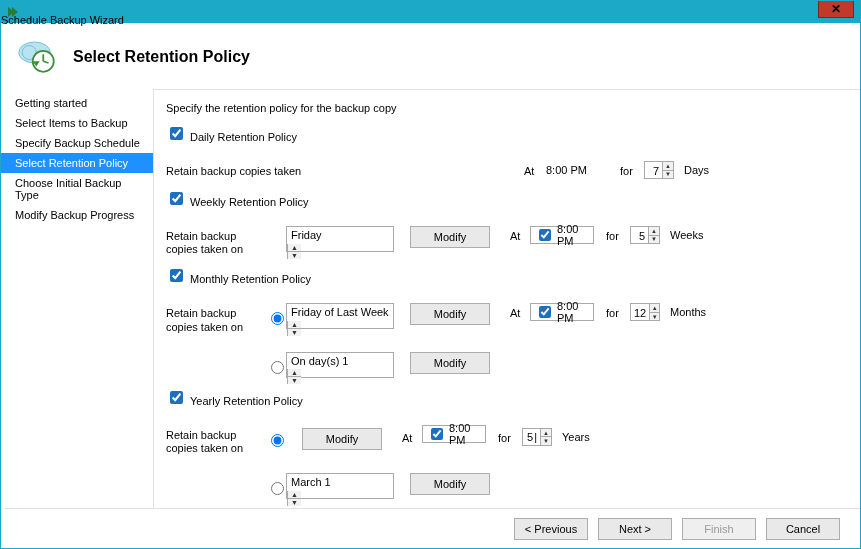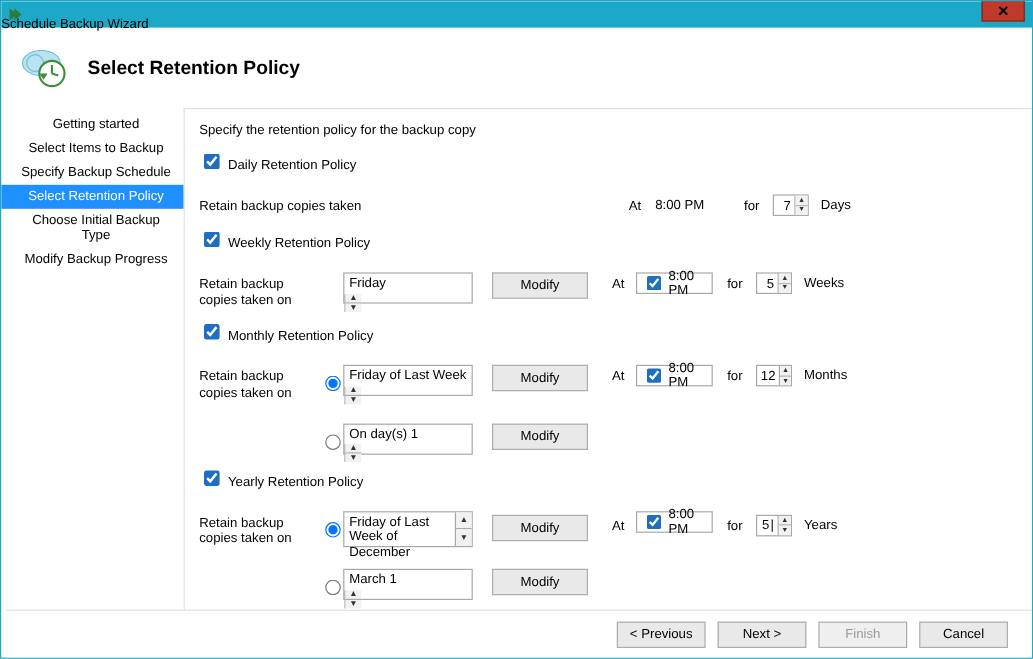--- a/index.html
+++ b/index.html
@@ -38,21 +38,21 @@
   .clock-icon svg { width: 42px; height: 42px; }
   .header-title { font-size: 16px; font-weight: 600; margin-left: 14px; }
   .content {
     display: flex; height: calc(100% - 22px - 66px - 40px);
     border-top: 0px;
   }
   .sidebar {
     width: 152px; padding-top: 4px;
   }
   .side-item {
-    padding: 4px 8px 4px 14px; font-size: 11px; color: #000; cursor: pointer; text-align: center;
+    padding: 4px 8px 4px 14px; font-size: 11px; color: #000; cursor: pointer;
   }
   .side-item.active { background: #1e90ff; color: #fff; }
   .main {
     flex: 1; border-left: 1px solid #e0e0e0; border-top: 1px solid #e0e0e0;
     padding: 12px 12px 8px 12px; position: relative;
     overflow: hidden;
   }
   .instr { margin-bottom: 10px; }
   .sect-check { margin: 6px 0 4px 0; display:flex; align-items:flex-end; gap:4px;}
   .sect-check input { accent-color: #1e6fbf; width:13px; height:13px; }
@@ -249,27 +249,20 @@
 
     <div class="sect-check">
       <input type="checkbox" checked="" style="">
       <span>Yearly Retention Policy</span>
     </div>
     <div class="row">
       <label class="lbl">Retain backup copies taken on</label>
       <div class="radio-col">
           <input type="radio" name="yrl" checked="" style="">
         </div>
-      <div class="listbox h30">
-        <div class="lb-text">Friday of Last Week of December</div>
-        <div class="spin-btns">
-          <div>▲</div>
-          <div>▼</div>
-        </div>
-      </div>
       <div class="modify-btn" style="margin-top:3px;">
           <span>Modify</span>
         </div>
       <span class="at-lbl" style="padding-top:7px;">At</span>
       <div class="time-chk">
         <input type="checkbox" checked="" style="">
         <span>8:00 PM</span>
       </div>
       <span class="for-lbl" style="padding-top:7px;">for</span>
       <div class="num-input" style="margin-top:3px;">

